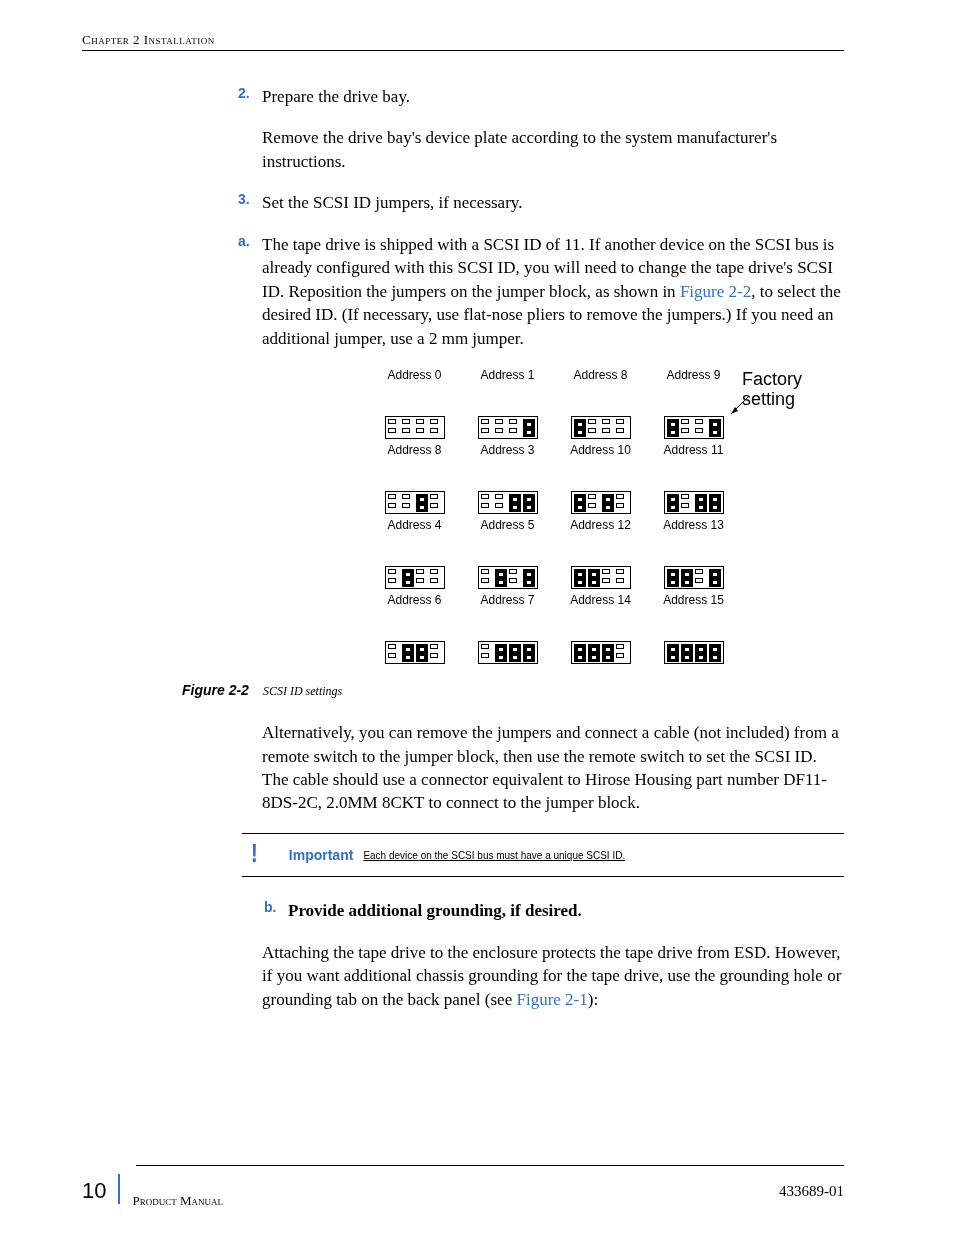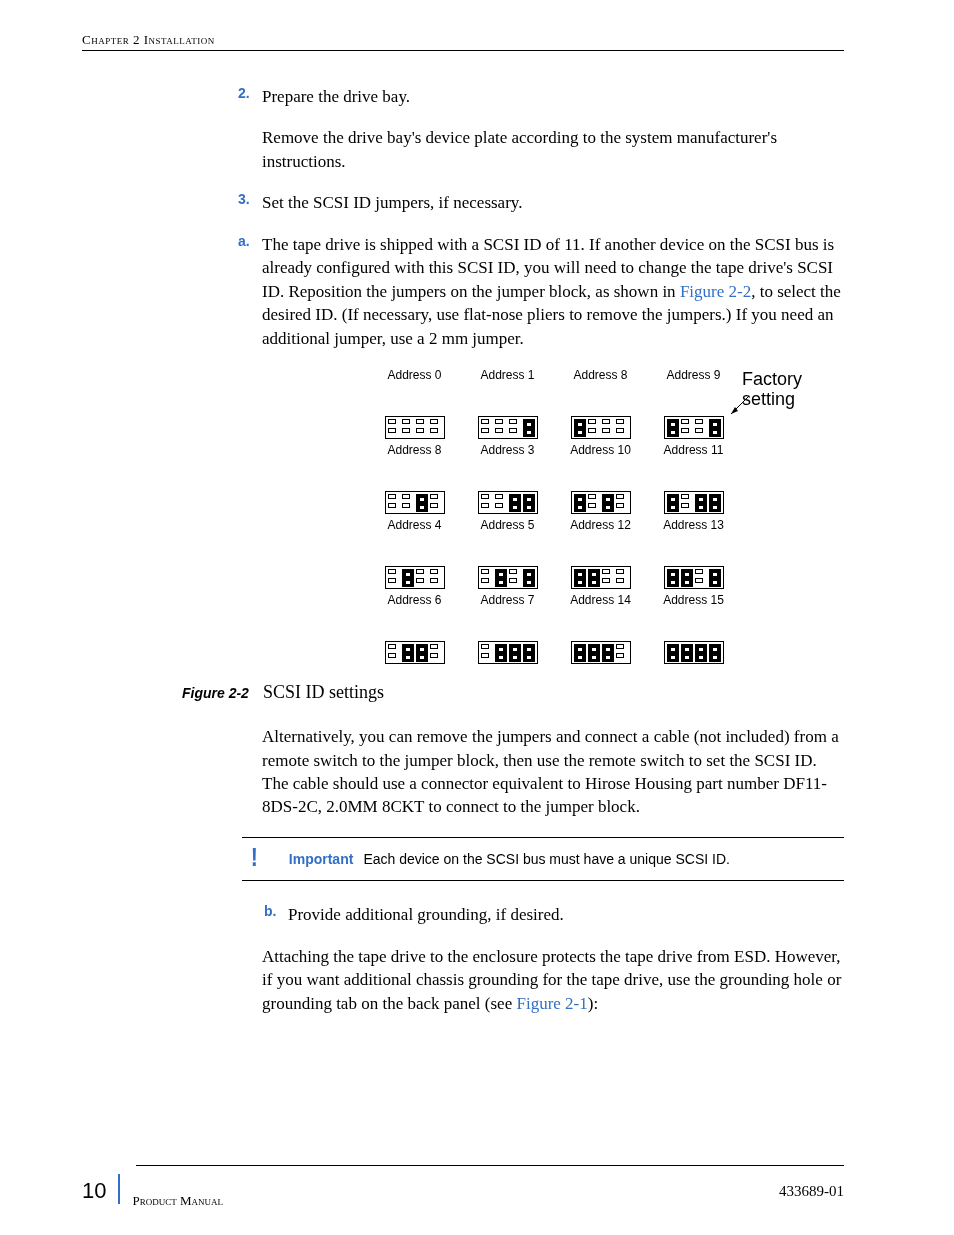--- a/index.html
+++ b/index.html
@@ -147,21 +147,22 @@
     align-items: baseline;
     margin: 18px 0 22px 100px;
   }
   .caption-bold {
     font-family: Verdana, Helvetica, Arial, sans-serif;
     font-weight: 700;
     font-style: italic;
     font-size: 14px;
   }
   .caption-ital {
-    font-size: 18px;
+    font-style: italic;
+    font-size: 12px;
   }
 
   
   .callout {
     margin: 6px 0 22px 160px;
   }
   .callout-rule {
     height: 1px;
     background: #000;
     margin: 0;
@@ -183,21 +184,22 @@
     transform: scaleX(.75);
     margin-left: 4px;
   }
   .callout-word {
     color: #3170c6;
     font-weight: 700;
     padding-left: 16px;
   }
   .callout-msg {
     font-family: Verdana, Helvetica, Arial, sans-serif;
-    font-size: 14px;
+    font-size: 10px;
+    text-decoration: underline;
   }
 
   
   .footer {
     position: absolute;
     bottom: 26px;
     left: 82px;
     right: 110px;
     display: flex;
     align-items: center;
@@ -463,21 +465,21 @@
       <span class="callout-bang">!</span>
       <span class="callout-word">Important</span>
       <span class="callout-msg">Each device on the SCSI bus must have a unique SCSI ID.</span>
     </div>
     <div class="callout-rule"></div>
   </div>
 
   <div class="content-col">
     <div class="num-list" style="margin-left:26px;">
       <span class="alpha-num">b.</span>
-      <p class="body-text" style="margin-bottom:18px;">Provide additional grounding, if desired.</p>
+      <p class="body-text" style="margin-bottom:18px;font-weight:bold;">Provide additional grounding, if desired.</p>
     </div>
     <p class="body-text">
       <span>Attaching the tape drive to the enclosure protects the tape drive from ESD. However, if you want additional chassis grounding for the tape drive, use the grounding hole or grounding tab on the back panel (see </span><span class="link">Figure 2-1</span><span>):</span>
     </p>
   </div>
 
   <div class="footer">
     <div class="footer-rule"></div>
     <span class="page-num">10</span>
     <span class="foot-bar"></span>

